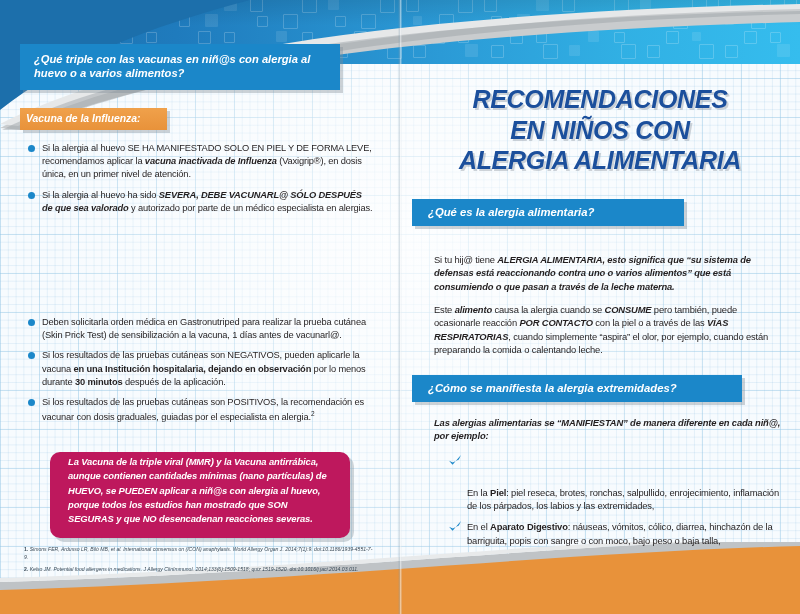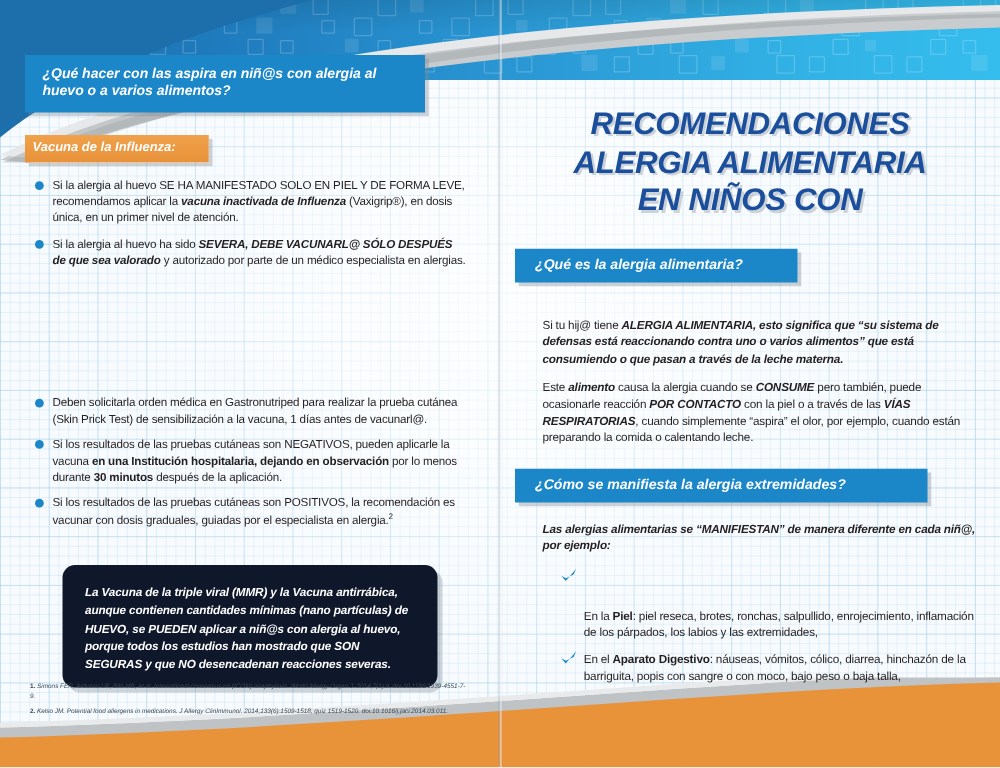--- a/index.html
+++ b/index.html
@@ -83,23 +83,23 @@
   .bullet-dot{
     flex:0 0 auto;width:7px;height:7px;border-radius:50%;
     background:#1b87c9;margin:3px 7px 0 0;
   }
   .bullet-body{flex:1 1 auto;}
 
   .para{margin-bottom:7px;}
 
   
   .callout{
-    position:relative;background:#0f172a;color:#fff;
+    position:relative;background:#be185d;color:#fff;
     border-radius:10px;
-    padding:15px 16px 12px 18px;
+    padding:3px 16px 12px 18px;
     font-style:italic;font-weight:bold;font-size:9.4px;line-height:1.52;
     box-shadow:4px 4px 0 rgba(125,140,150,.35);
     letter-spacing:-0.1px;
   }
 
   
   .fn{color:#3a4a57;font-size:5.1px;line-height:1.55;font-style:italic;letter-spacing:0px;}
   .fn b{font-style:normal;font-weight:bold;}
   .fn-item{margin-bottom:4px;}
 
@@ -226,21 +226,21 @@
     <path d="M0,72 L800,72 L800,0 C560,6 300,36 0,44 Z" fill="#e8923a"></path>
     <path d="M0,40 C300,32 560,2 800,-4 L800,4 C560,10 300,40 0,48 Z" fill="#bfc3c6"></path>
     <path d="M0,36 C300,28 560,-2 800,-8 L800,-4 C560,2 300,32 0,40 Z" fill="#e8eaeb"></path>
   </svg>
 
   <div class="fold"></div>
 
   <div class="panel panel-left">
 
     <div style="position:absolute;left:20px;top:44px;width:320px;">
-      <div class="hbar wide" style="font-size:11.2px;padding:8px 12px 9px 14px;">¿Qué hacer con las aspira en niñ@s con alergia al huevo o a varios alimentos?</div>
+      <div class="hbar wide" style="font-size:11.2px;padding:8px 12px 9px 14px;">¿Qué triple con las vacunas en niñ@s con alergia al huevo o a varios alimentos?</div>
     </div>
 
     <div style="position:absolute;left:20px;top:108px;">
       <div class="obar" style="font-size:10.4px;">Vacuna de la Influenza:</div>
     </div>
 
     <div style="position:absolute;left:28px;top:142px;width:345px;">
       <div id="inf-list">
           <div class="bullet-row">
             <span class="bullet-dot"></span>
@@ -281,26 +281,26 @@
           <div class="fn-item"><b>2.</b> Kelso JM. Potential food allergens in medications. J Allergy ClinImmunol. 2014;133(6):1509-1518; quiz 1519-1520. doi:10.1016/j.jaci.2014.03.011.</div>
         </div>
     </div>
   </div>
 
   <div class="panel panel-right">
 
     <div style="position:absolute;left:10px;top:84px;width:380px;">
       <div class="bigtitle">
         <div>RECOMENDACIONES</div>
+        <div>EN NIÑOS CON</div>
         <div>ALERGIA ALIMENTARIA</div>
-        <div>EN NIÑOS CON</div>
       </div>
     </div>
 
-    <div style="position:absolute;left:12px;top:199px;width:226px;">
+    <div style="position:absolute;left:12px;top:199px;width:272px;">
       <div class="hbar wide" style="font-size:11.3px;padding:6px 10px 7px 16px;">¿Qué es la alergia alimentaria?</div>
     </div>
 
     <div style="position:absolute;left:34px;top:253px;width:350px;">
       <div id="qe-list">
           <div class="para txt" style="font-size: 9.4px; margin-bottom: 10px;">Si tu hij@ tiene <span class="bi">ALERGIA ALIMENTARIA, esto significa que “su sistema de defensas está reaccionando contra uno o varios alimentos” que está consumiendo o que pasan a través de la leche materna.</span></div>
           <div class="para txt" style="font-size: 9.4px; margin-bottom: 10px;">Este <span class="bi">alimento</span> causa la alergia cuando se <span class="bi">CONSUME</span> pero también, puede ocasionarle reacción <span class="bi">POR CONTACTO</span> con la piel o a través de las <span class="bi">VÍAS RESPIRATORIAS</span>, cuando simplemente “aspira” el olor, por ejemplo, cuando están preparando la comida o calentando leche.</div>
         </div>
     </div>
 

